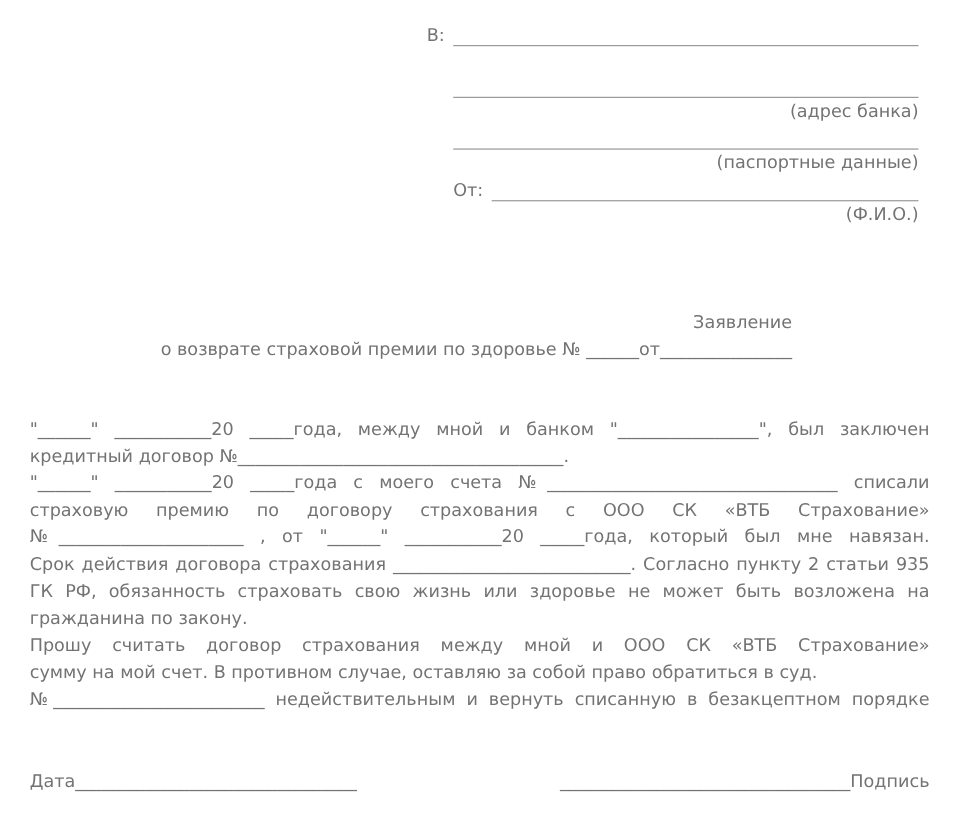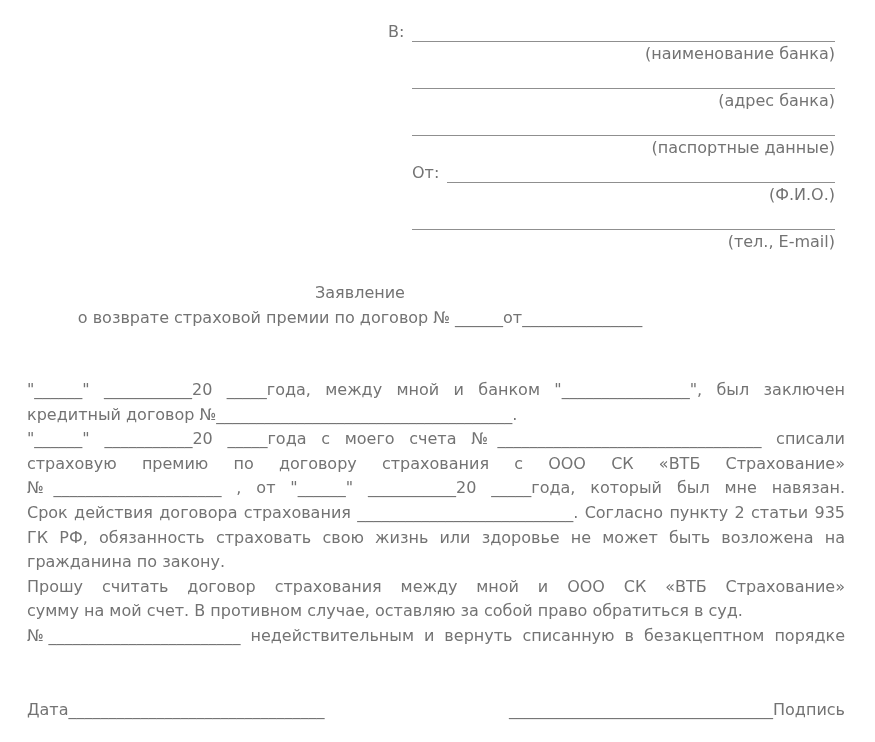--- a/index.html
+++ b/index.html
@@ -15,71 +15,64 @@
   }
   
   .header-block { position: absolute; left: 388px; top: 18px; width: 447px; }
   .field { height: 47px; }
   .f-line { display: flex; align-items: flex-end; height: 24px; }
   .f-line.ind { padding-left: 24px; }
   .f-label { white-space: pre; padding-right: 8px; line-height: 20px; }
   .f-blank { flex: 1; border-bottom: 1px solid #8f8f8f; height: 100%; }
   .f-caption { height: 23px; line-height: 23px; text-align: right; }
   
-  .title-block { position: absolute; top: 280px; left: 0; width: 720px; text-align: center; line-height: 25px; }
+  .title-block { position: absolute; top: 280px; left: 0; width: 720px; text-align: right; line-height: 25px; }
   
   .body-block { position: absolute; top: 378px; left: 27px; width: 818px; line-height: 24.6px; }
   .bline { text-align: justify; text-align-last: justify; }
   .bline.plain { text-align: right; text-align-last: left; }
   
   .footer-block { position: absolute; top: 700px; left: 27px; width: 818px; display: flex; justify-content: space-between; }
 </style>
 </head>
 <body>
 
 <div class="page">
 
   <div class="header-block">
     <div class="field">
       <div class="f-line">
         <span class="f-label">В:</span>
         <span class="f-blank"></span>
       </div>
-      <div class="f-caption">(наименование банка)</div>
     </div>
     <div class="field">
       <div class="f-line ind">
         <span class="f-blank"></span>
       </div>
       <div class="f-caption">(адрес банка)</div>
     </div>
     <div class="field">
       <div class="f-line ind">
         <span class="f-blank"></span>
       </div>
       <div class="f-caption">(паспортные данные)</div>
     </div>
     <div class="field">
       <div class="f-line ind">
         <span class="f-label">От:</span>
         <span class="f-blank"></span>
       </div>
       <div class="f-caption">(Ф.И.О.)</div>
     </div>
-    <div class="field">
-      <div class="f-line ind">
-        <span class="f-blank"></span>
-      </div>
-      <div class="f-caption">(тел., E-mail)</div>
-    </div>
   </div>
 
   <div class="title-block">
     <div>Заявление</div>
-    <div>о возврате страховой премии по договор № ______от_______________</div>
+    <div>о возврате страховой премии по здоровье № ______от_______________</div>
   </div>
 
   <div class="body-block">
     <div class="bline">"______" ___________20 _____года, между мной и банком "________________", был заключен</div>
     <div class="bline plain">кредитный договор №_____________________________________.</div>
     <div class="bline">"______" ___________20 _____года с моего счета №_________________________________ списали</div>
     <div class="bline">страховую премию по договору страхования с ООО СК «ВТБ Страхование»</div>
     <div class="bline">№_____________________ , от "______" ___________20 _____года, который был мне навязан.</div>
     <div class="bline">Срок действия договора страхования ___________________________. Согласно пункту 2 статьи 935</div>
     <div class="bline">ГК РФ, обязанность страховать свою жизнь или здоровье не может быть возложена на</div>

